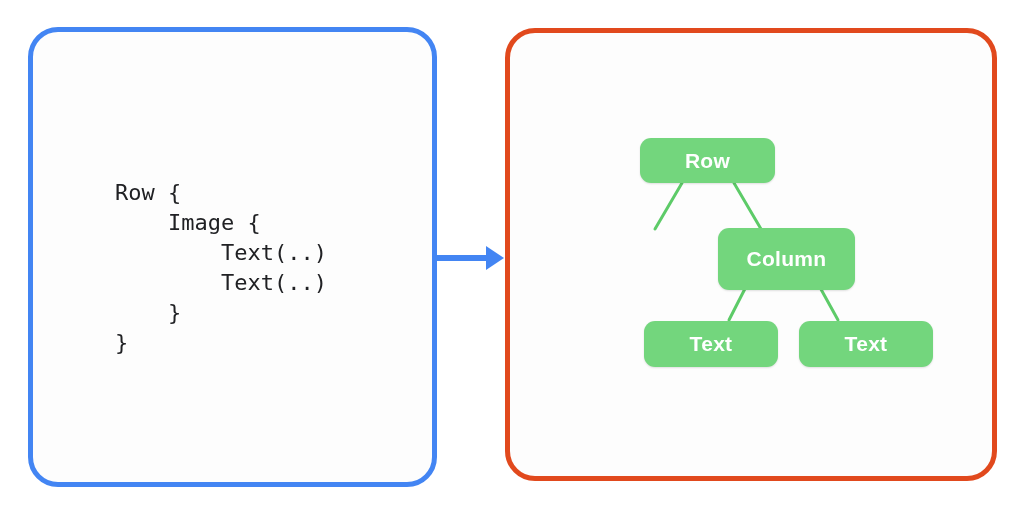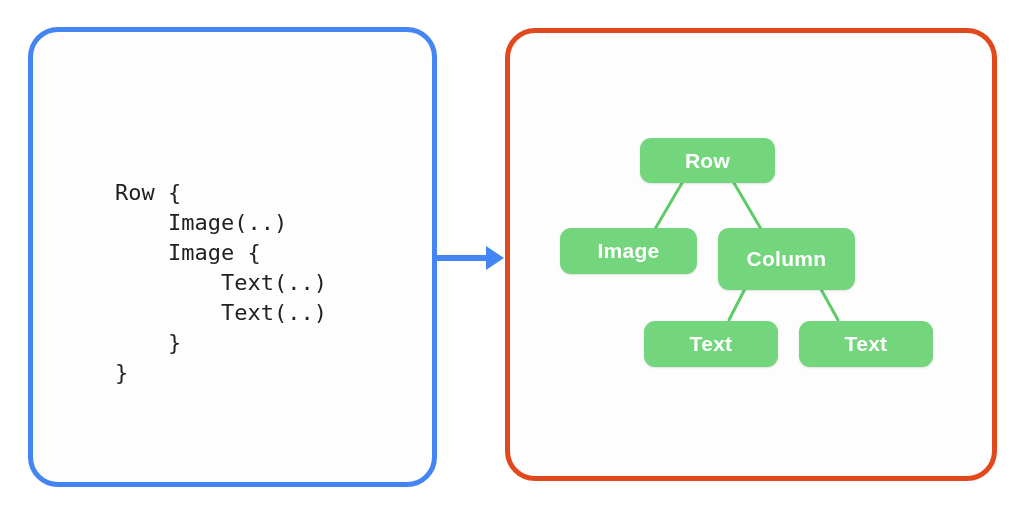--- a/index.html
+++ b/index.html
@@ -102,21 +102,20 @@
   .node-text-2 { left: 799px; top: 321px; width: 134px; height: 46px; }
 </style>
 </head>
 <body>
 
 <div class="stage">
 
   <div class="panel code-panel"></div>
   <div class="code-block">
     <div class="code-line">Row {</div>
-    <div class="code-line">    Image(..)</div>
     <div class="code-line">    Image {</div>
     <div class="code-line">        Text(..)</div>
     <div class="code-line">        Text(..)</div>
     <div class="code-line">    }</div>
     <div class="code-line">}</div>
   </div>
 
   <div class="panel tree-panel"></div>
 
   <svg class="overlay" viewBox="0 0 1014 506">
@@ -128,23 +127,20 @@
       <line class="connector" x1="682" y1="183" x2="655" y2="229"></line>
       <line class="connector" x1="734" y1="183" x2="761" y2="229"></line>
       <line class="connector" x1="753" y1="273" x2="729" y2="320"></line>
       <line class="connector" x1="812" y1="273" x2="838" y2="320"></line>
     </g>
   </svg>
 
   <div class="tree-node node-row">
     <span>Row</span>
   </div>
-  <div class="tree-node node-image">
-    <span>Image</span>
-  </div>
   <div class="tree-node node-column">
     <span>Column</span>
   </div>
   <div class="tree-node node-text-1">
     <span>Text</span>
   </div>
   <div class="tree-node node-text-2">
     <span>Text</span>
   </div>
 

